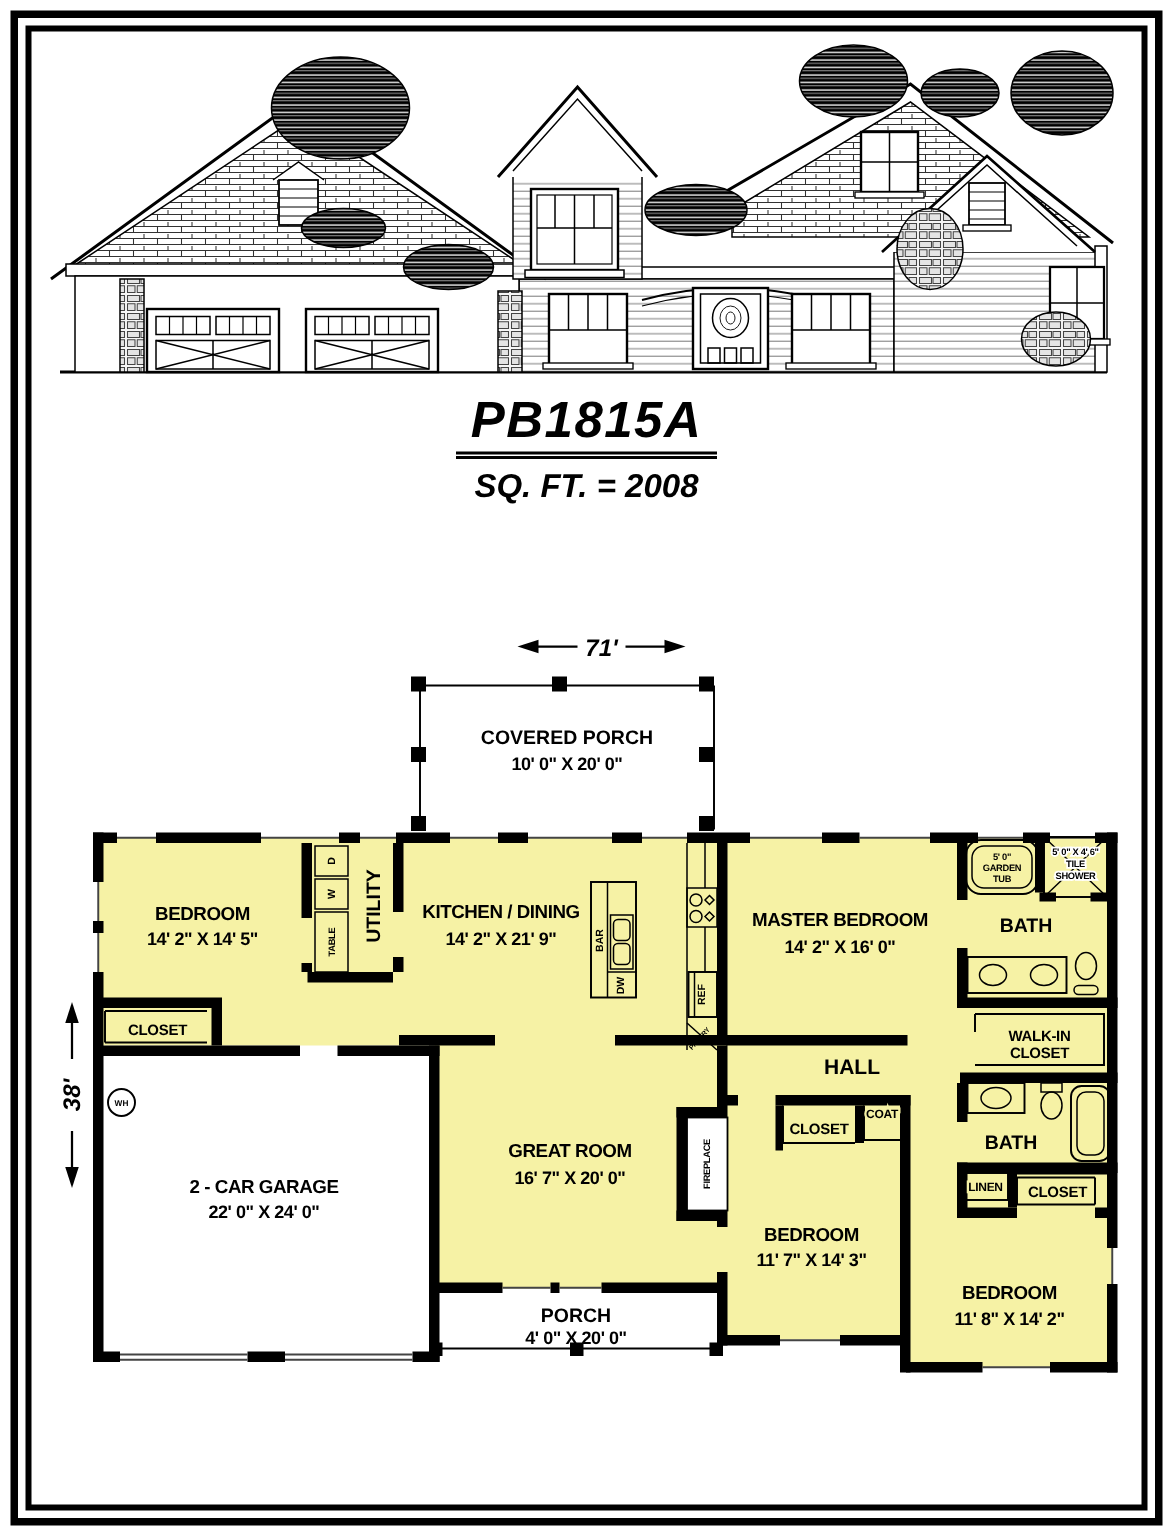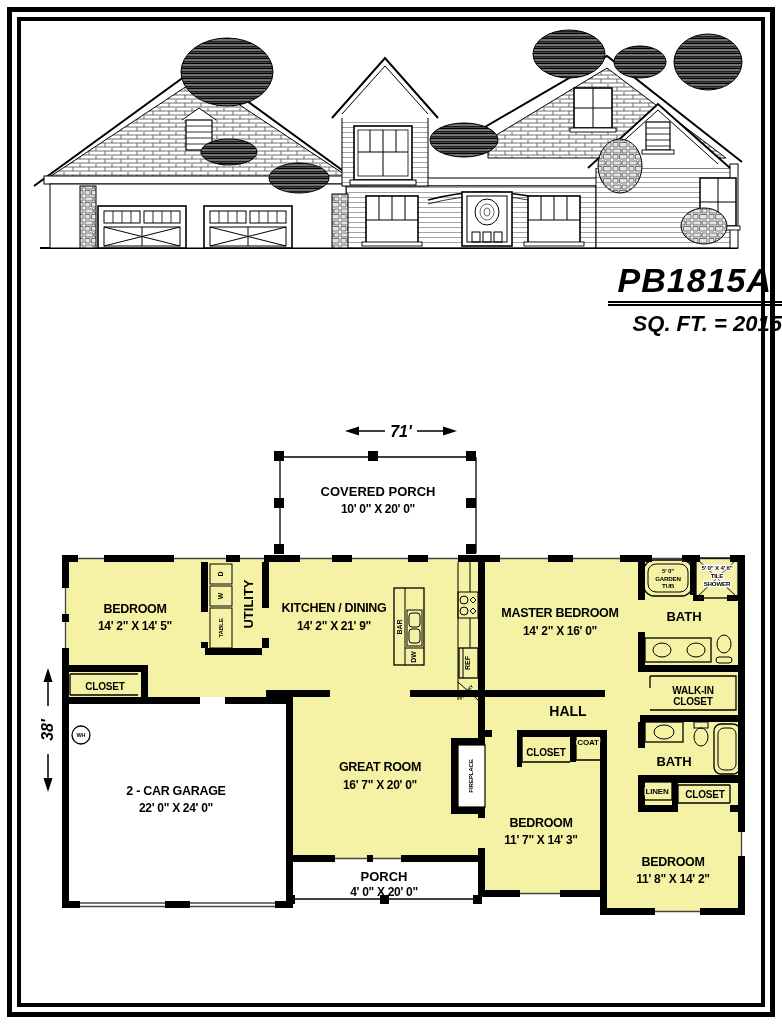--- a/index.html
+++ b/index.html
@@ -1,20 +1,20 @@
 <!DOCTYPE html>
 <html style="--room-fill: #F6F2A5;"><head>
 <meta charset="utf-8">
 <style>
   html,body{margin:0;padding:0;background:#e8e8e8;}
   .sheet{position:relative;width:782px;height:1024px;background:#fff;margin:0 auto;
          font-family:"Liberation Sans",sans-serif;overflow:hidden;}
   .frame-outer{position:absolute;inset:7px;border:5px solid #000;pointer-events:none;}
   .frame-inner{position:absolute;inset:17px;border:4px solid #000;pointer-events:none;}
-  .title-block{position:absolute;left:0;right:0;top:261px;text-align:right;}
+  .title-block{position:absolute;left:0;right:0;top:261px;text-align:center;}
   .plan-number{display:inline-block;font-weight:bold;font-style:italic;font-size:34px;
                letter-spacing:1px;color:#000;border-bottom:5px double #000;padding:0 10px 1px 10px;}
   .plan-sqft{font-weight:bold;font-style:italic;font-size:22px;color:#000;margin-top:5px;}
   svg{position:absolute;left:0;top:0;}
   .roomfill{fill:var(--room-fill,#F6F2A5);}
   text{fill:#000;font-family:"Liberation Sans",sans-serif;font-weight:bold;}
   .rn{font-size:12.5px;text-anchor:middle;letter-spacing:-0.3px;}
   .rd{font-size:12px;text-anchor:middle;letter-spacing:-0.3px;}
   .t14{font-size:14px;text-anchor:middle;}
   .t13{font-size:13px;text-anchor:middle;}
@@ -418,18 +418,18 @@
       <text class="rd" x="673" y="883">11' 8" X 14' 2"</text>
 
       <text class="t13" x="384" y="881">PORCH</text>
       <text class="rd" x="384" y="896">4' 0" X 20' 0"</text>
     </g>
   </g>
 </svg>
 
 <div class="title-block">
   <div class="plan-number">PB1815A</div>
-  <div class="plan-sqft">SQ. FT. = 2015</div>
+  <div class="plan-sqft">SQ. FT. = 2008</div>
 </div>
 
 <div class="frame-outer"></div>
 <div class="frame-inner"></div>
 </div>
 
 </body></html>

